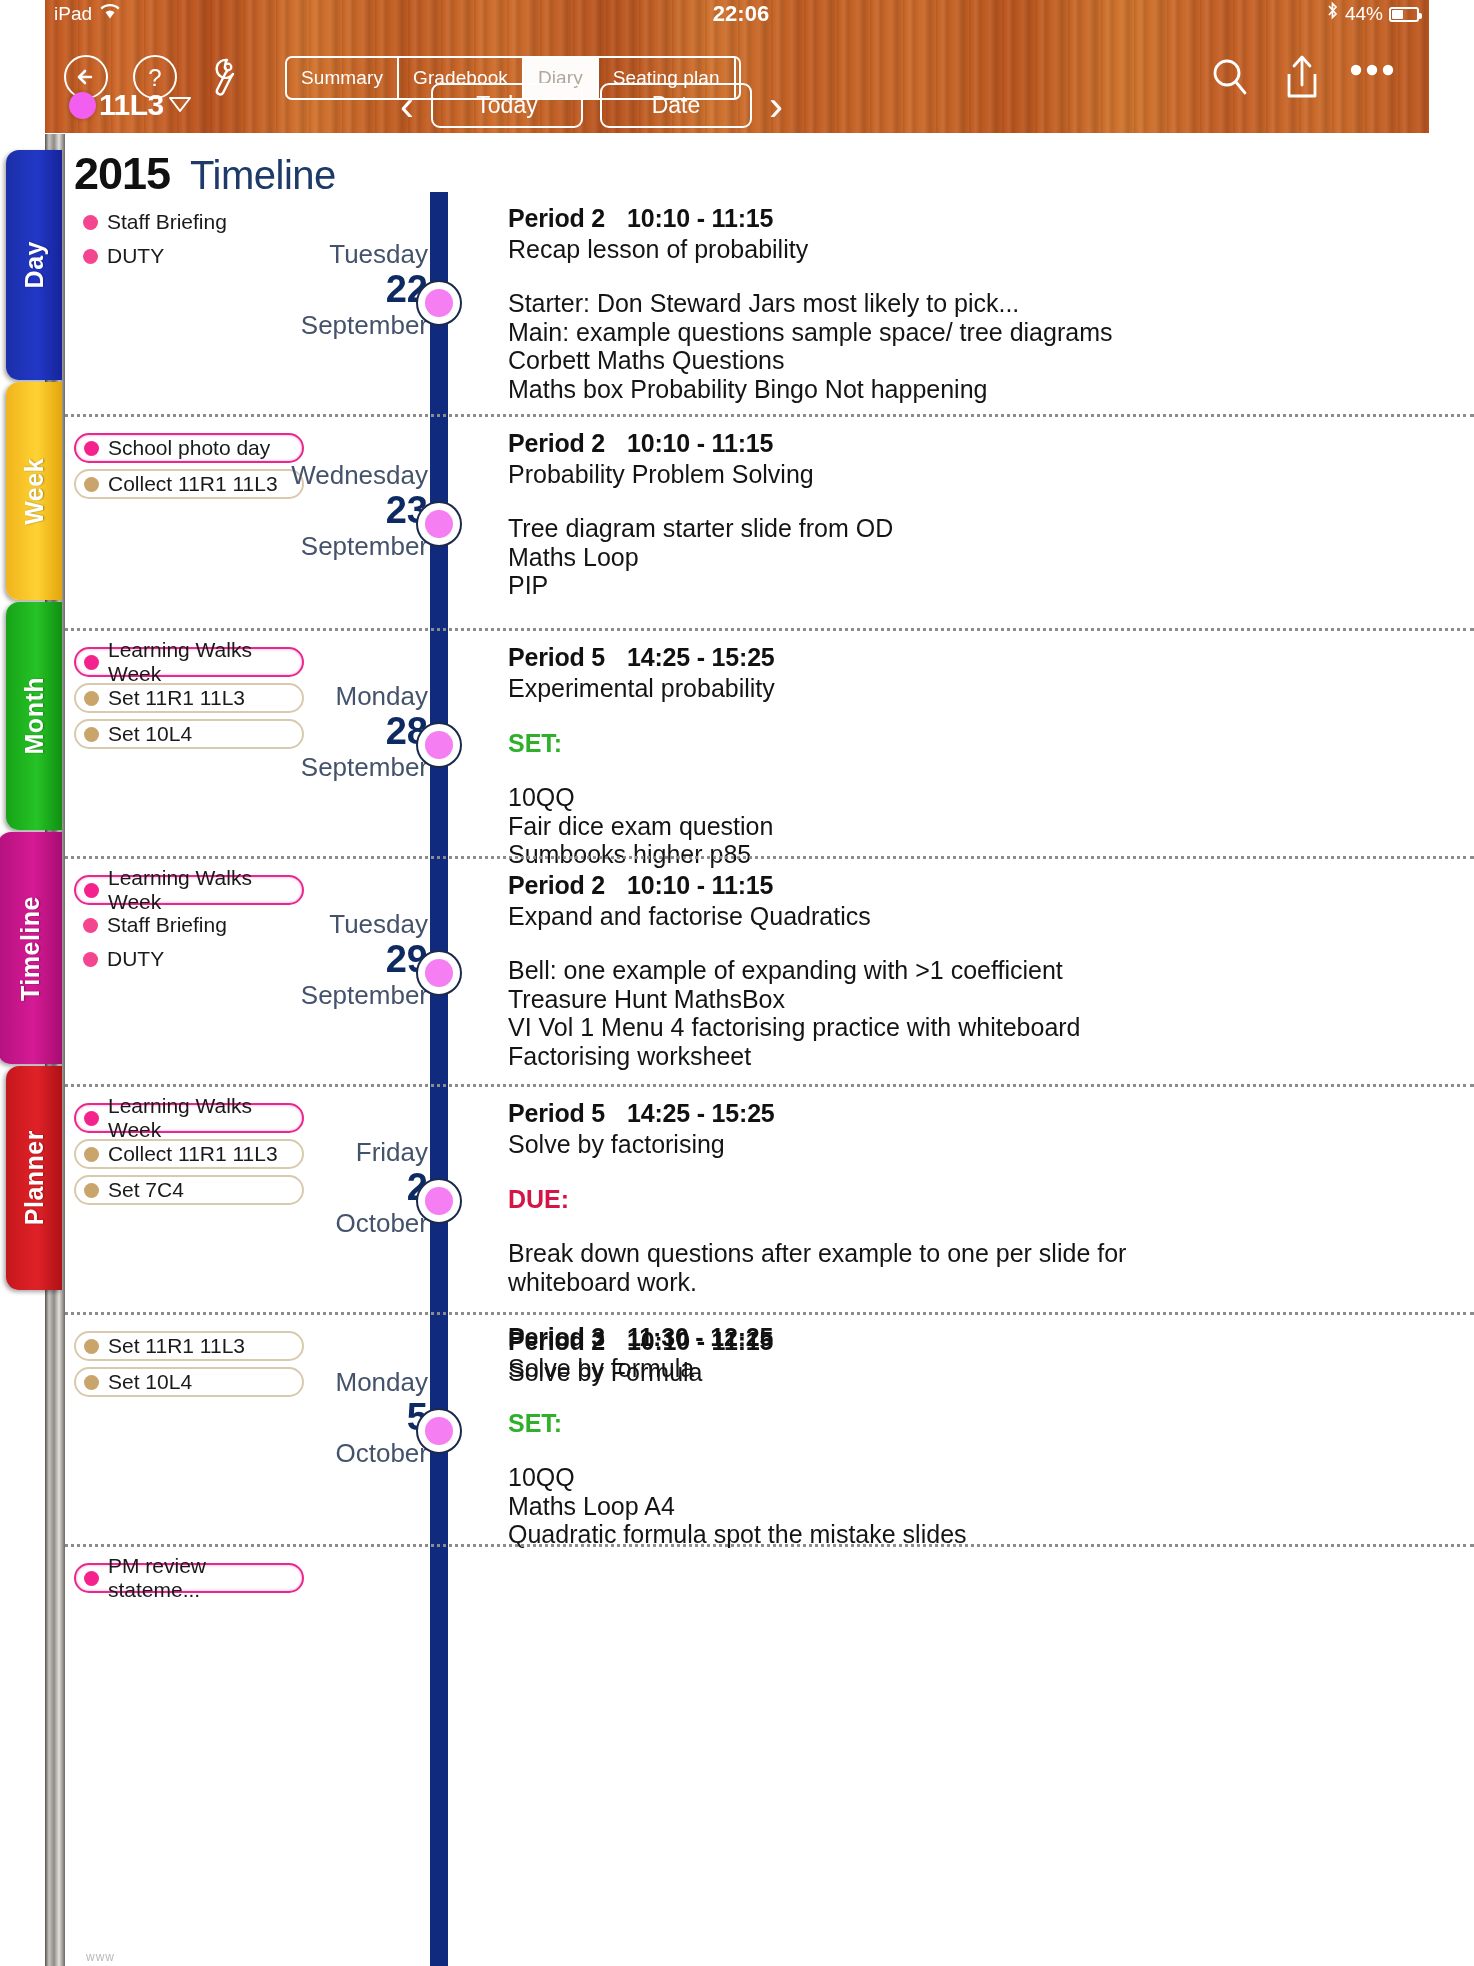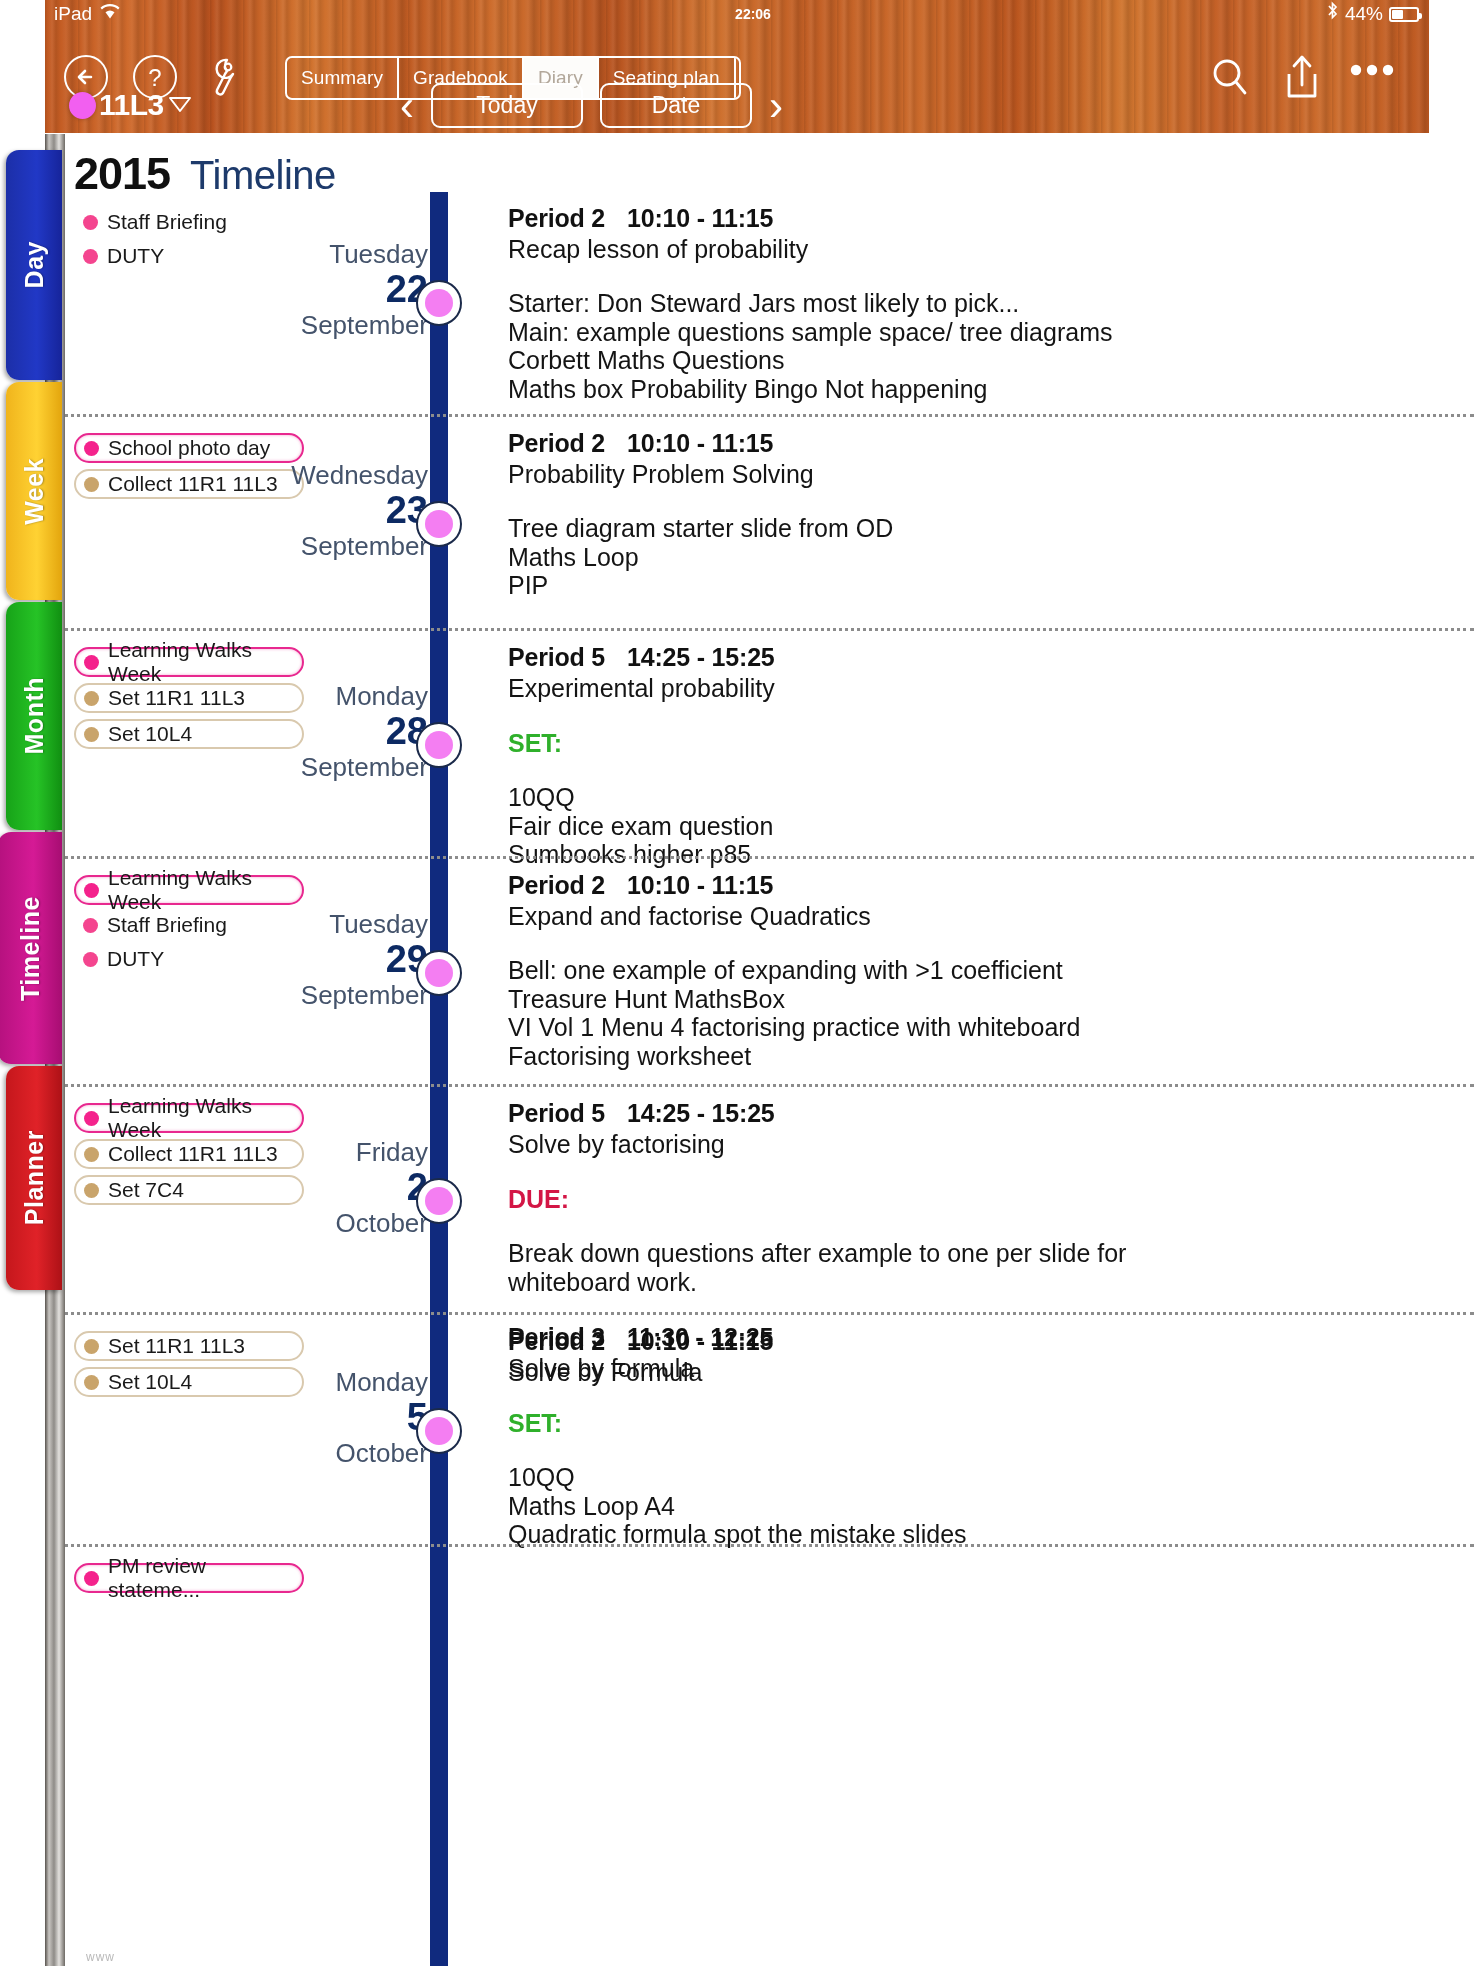--- a/index.html
+++ b/index.html
@@ -23,21 +23,21 @@
         #c05c23 26%,#ce6e2d 33%,#b85420 41%,#d07330 48%,#c25f25 55%,
         #cb6a2b 63%,#bb561f 70%,#d1762f 78%,#c46027 85%,#cc6c2c 93%,#bd5821 100%);
     z-index:10;
     margin-left:45px;
   }
   #statusbar {
     position:absolute; left:0; top:0; width:100%; height:28px;
     color:#fff; font-size:19px; line-height:28px;
   }
   #statusbar .sb-left { position:absolute; left:9px; top:0; display:flex; align-items:center; gap:7px;}
-  #statusbar .sb-center { position:absolute; left:16px; width:100%; text-align:center; font-weight:bold; font-size:14px;}
+  #statusbar .sb-center { position:absolute; left:4px; width:100%; text-align:center; font-weight:bold; font-size:22px;}
   #statusbar .sb-right { position:absolute; right:10px; top:0; display:flex; align-items:center; gap:6px;}
   .batt-shell{ display:inline-block; width:30px;height:15px;border:2px solid #fff;border-radius:3px;position:relative;vertical-align:-2px;}
   .batt-shell:after{content:"";position:absolute;right:-5px;top:4px;width:3px;height:6px;background:#fff;border-radius:0 2px 2px 0;}
   .batt-fill{position:absolute;left:1px;top:1px;bottom:1px;width:44%;background:#fff;border-radius:1px;}
 
   
   #tb-row1 { position:absolute; left:0; top:26px; width:100%; height:55px; }
   .tb-ico { position:absolute; color:#fff; }
   #icon-back { left:19px; top:29px; }
   #icon-help { left:88px; top:29px; }

